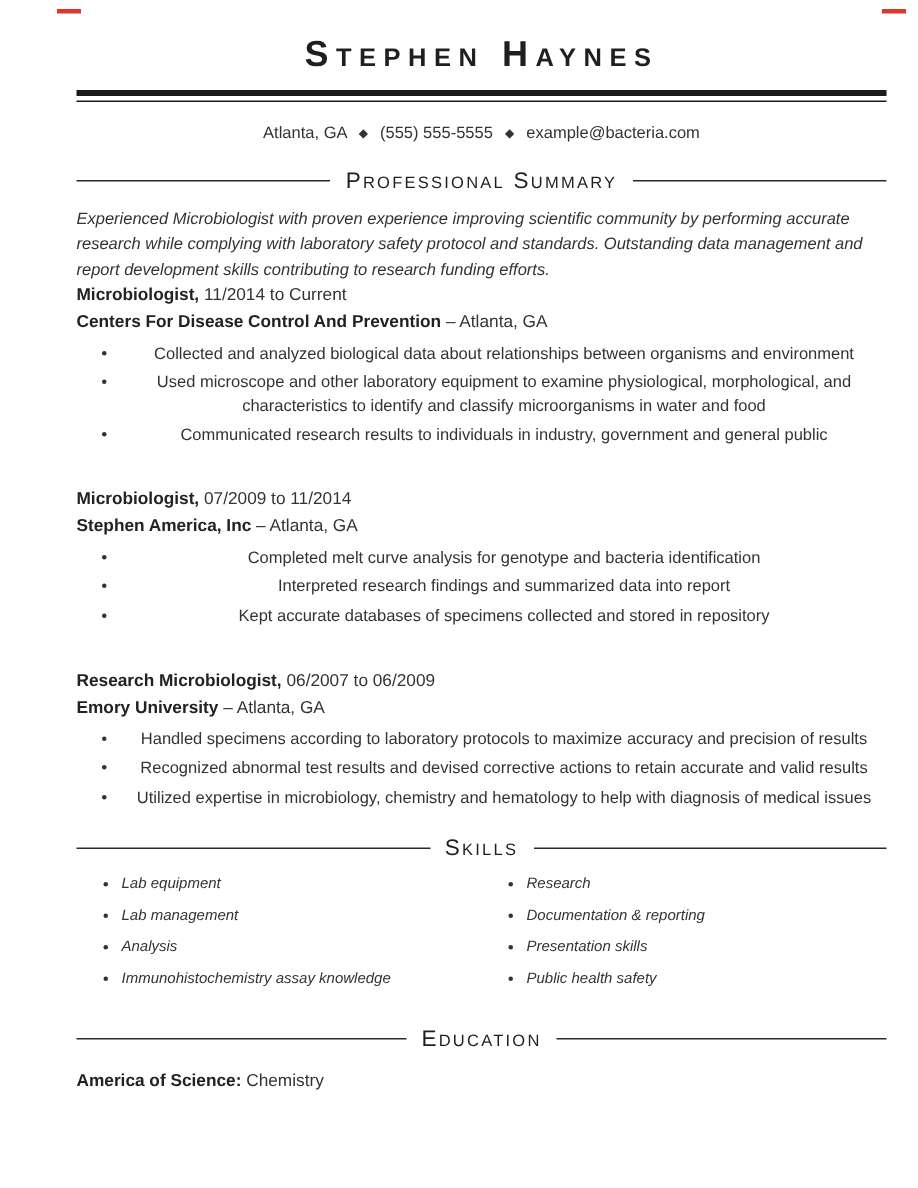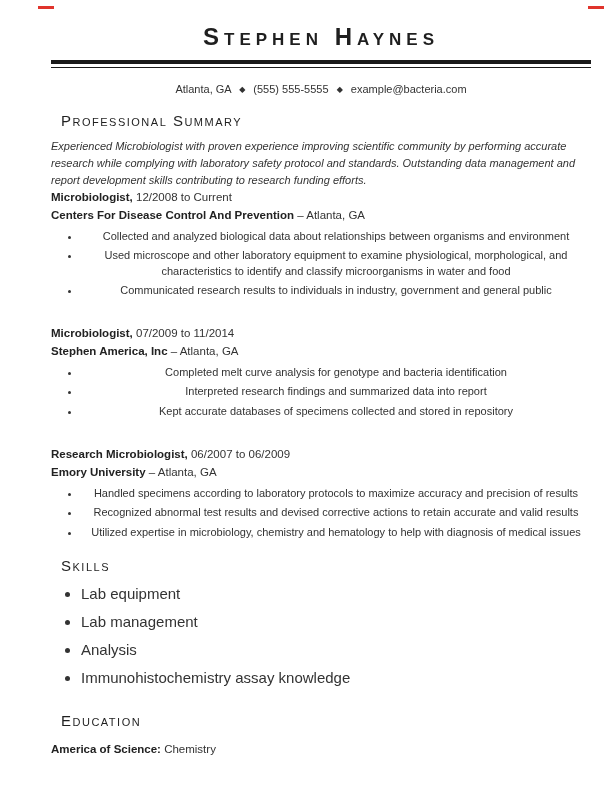--- a/index.html
+++ b/index.html
@@ -53,22 +53,22 @@
   .contact .sep {
     font-size: 8px;
     vertical-align: 1px;
     margin: 0 5px;
     color: #333333;
   }
 
   
   .section-heading {
     display: flex;
+    align-items: center;
     margin: 17px 0 9px 0;
-    flex-direction: column;
   }
   .section-heading .rule {
     flex: 1;
     height: 1px;
     background: #2a2a2a;
   }
   .section-heading .title {
     font-variant: small-caps;
     font-size: 15px;
     letter-spacing: 1.5px;
@@ -105,23 +105,24 @@
 
   
   .skills-cols { display: flex; margin-top: 8px; }
   .skills-cols ul {
     flex: 1;
     margin: 0;
     padding-left: 30px;
     list-style: disc;
   }
   .skills-cols li {
-    font-size: 15px;
+    font-size: 10px;
     line-height: 1.4;
     margin-bottom: 7px;
+    font-style: italic;
   }
 
   
   .education-block { margin-top: 10px; }
   .edu-entry { margin-bottom: 16px; }
   .edu-line {
     font-size: 11.5px;
     line-height: 1.75;
   }
 </style>
@@ -147,21 +148,21 @@
     <span class="rule"></span>
     <span class="title">Professional Summary</span>
     <span class="rule"></span>
   </div>
   <p class="summary-text">Experienced Microbiologist with proven experience improving scientific community by performing accurate research while complying with laboratory safety protocol and standards. Outstanding data management and report development skills contributing to research funding efforts.</p>
 
 
   <div class="job">
     <div class="job-line">
       <b>Microbiologist,</b>
-      <span>12/2008 to Current</span>
+      <span>11/2014 to Current</span>
     </div>
     <div class="job-line">
       <b>Centers For Disease Control And Prevention</b>
       <span>– Atlanta, GA</span>
     </div>
     <ul>
       <li>Collected and analyzed biological data about relationships between organisms and environment</li>
       <li>Used microscope and other laboratory equipment to examine physiological, morphological, and characteristics to identify and classify microorganisms in water and food</li>
       <li>Communicated research results to individuals in industry, government and general public</li>
     </ul>
@@ -203,20 +204,26 @@
     <span class="rule"></span>
     <span class="title">Skills</span>
     <span class="rule"></span>
   </div>
   <div class="skills-cols">
     <ul>
       <li>Lab equipment</li>
       <li>Lab management</li>
       <li>Analysis</li>
       <li>Immunohistochemistry assay knowledge</li>
+    </ul>
+    <ul>
+      <li>Research</li>
+      <li>Documentation &amp; reporting</li>
+      <li>Presentation skills</li>
+      <li>Public health safety</li>
     </ul>
   </div>
 
   <div class="section-heading">
     <span class="rule"></span>
     <span class="title">Education</span>
     <span class="rule"></span>
   </div>
   <div class="education-block">
     <div class="edu-entry">

